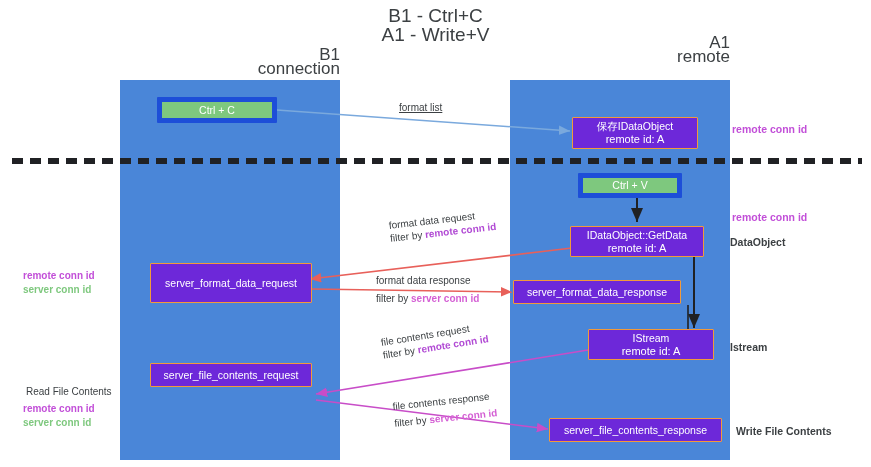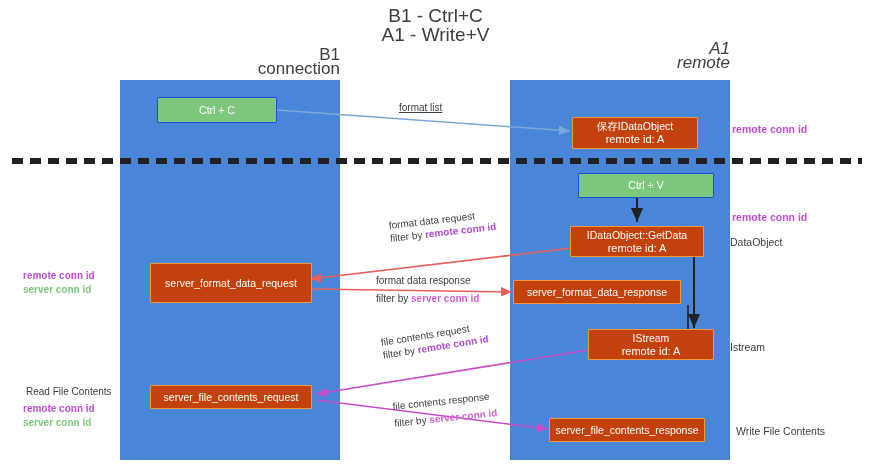--- a/index.html
+++ b/index.html
@@ -32,57 +32,57 @@
     box-sizing:border-box;
     display:flex;flex-direction:column;
     align-items:center;justify-content:center;
     text-align:center;
     color:#ffffff;
     font-size:10.5px;
     line-height:13px;
     border-radius:1px;
     padding:2px 4px;
   }
-  .node.green{background:#7ec87e;border:1px solid #1d4ed8;}
-  .node.orange{background:#c2410c;border:1px solid #f29a3a;}
+  .node.green{background:#7ec87e;border:5px solid #1d4ed8;}
+  .node.orange{background:#6d28d9;border:1px solid #f29a3a;}
   .node .l2{font-size:11px;}
 
   
   .elabel{
     font-size:10px;color:#3c4043;white-space:nowrap;line-height:13px;
   }
   .elabel .hl-remote{color:#b14ad4;font-weight:bold;}
   .elabel .hl-server{color:#d45fd4;font-weight:bold;}
 
   
   .side{font-size:10px;line-height:13.5px;white-space:nowrap;}
   .side .remote{color:#c24fd8;font-weight:bold;}
   .side .server{color:#7ec87e;font-weight:bold;}
   .side .plain{color:#3c4043;text-align:right;}
 
-  .rlabel{font-size:10.5px;color:#3c4043;white-space:nowrap;}
+  .rlabel{font-size:10.5px;color:#3c4043;white-space:nowrap;font-weight:bold;}
   .rlabel.remote{color:#c24fd8;font-weight:bold;}
 
   svg.overlay{position:absolute;left:0;top:0;width:871px;height:467px;pointer-events:none;}
 </style>
 </head>
 <body>
 
 <div id="stage">
 
   <div class="abs title">
     <div>B1 - Ctrl+C</div>
     <div>A1 - Write+V</div>
   </div>
 
   <div class="abs colhead" style="left:120px;top:48px;width:220px;">
     <div>B1</div>
     <div>connection</div>
   </div>
-  <div class="abs colhead" style="left:510px;top:42px;width:220px;font-style:italic;">
+  <div class="abs colhead" style="left:510px;top:36px;width:220px;">
     <div>A1</div>
     <div>remote</div>
   </div>
 
   <div class="abs lane" style="left:120px;top:80px;width:220px;height:380px;"></div>
   <div class="abs lane" style="left:510px;top:80px;width:220px;height:380px;"></div>
 
   <svg class="overlay" viewBox="0 0 871 467" xmlns="http://www.w3.org/2000/svg">
     <defs>
       <marker id="ah-blue" markerWidth="8" markerHeight="8" refX="7" refY="3" orient="auto">
@@ -120,21 +120,21 @@
 
   <div class="abs node green" style="left:157px;top:97px;width:120px;height:26px;">
     <div>Ctrl + C</div>
   </div>
 
   <div class="abs node orange" style="left:572px;top:117px;width:126px;height:32px;">
     <div>保存IDataObject</div>
     <div class="l2">remote id: A</div>
   </div>
 
-  <div class="abs node green" style="left:578px;top:173px;width:136px;height:25px;">
+  <div class="abs node green" style="left:578px;top:173px;width:104px;height:25px;">
     <div>Ctrl + V</div>
   </div>
 
   <div class="abs node orange" style="left:570px;top:226px;width:134px;height:31px;">
     <div>IDataObject::GetData</div>
     <div class="l2">remote id: A</div>
   </div>
 
   <div class="abs node orange" style="left:150px;top:263px;width:162px;height:40px;align-items:center;">
     <div>server_format_data_request</div>
@@ -142,25 +142,25 @@
 
   <div class="abs node orange" style="left:513px;top:280px;width:168px;height:24px;">
     <div>server_format_data_response</div>
   </div>
 
   <div class="abs node orange" style="left:588px;top:329px;width:126px;height:31px;">
     <div>IStream</div>
     <div class="l2">remote id: A</div>
   </div>
 
-  <div class="abs node orange" style="left:150px;top:385px;width:162px;height:24px;">
+  <div class="abs node orange" style="left:150px;top:363px;width:162px;height:24px;">
     <div>server_file_contents_request</div>
   </div>
 
-  <div class="abs node orange" style="left:549px;top:418px;width:156px;height:24px;">
+  <div class="abs node orange" style="left:549px;top:418px;width:173px;height:24px;">
     <div>server_file_contents_response</div>
   </div>
 
   <div class="abs elabel" style="left:399px;top:101px;text-decoration:underline;">
     <span>format list</span>
   </div>
 
   <div class="abs" style="left:388px;top:219px;transform:rotate(-6.5deg);transform-origin:left top;">
     <div class="elabel">format data request</div>
     <div class="elabel">

